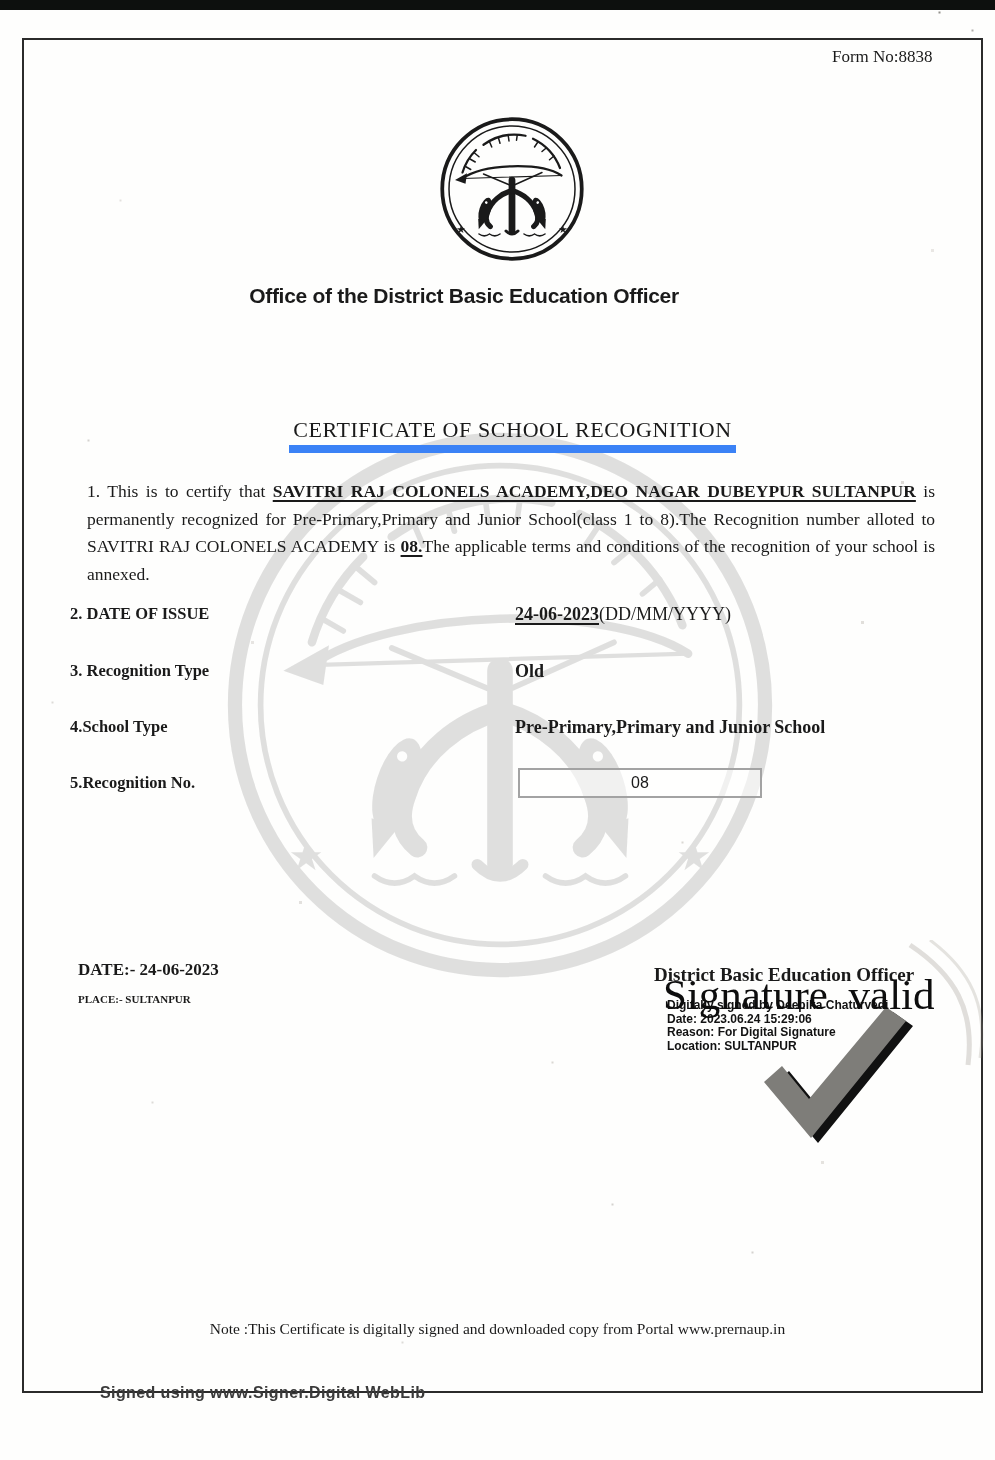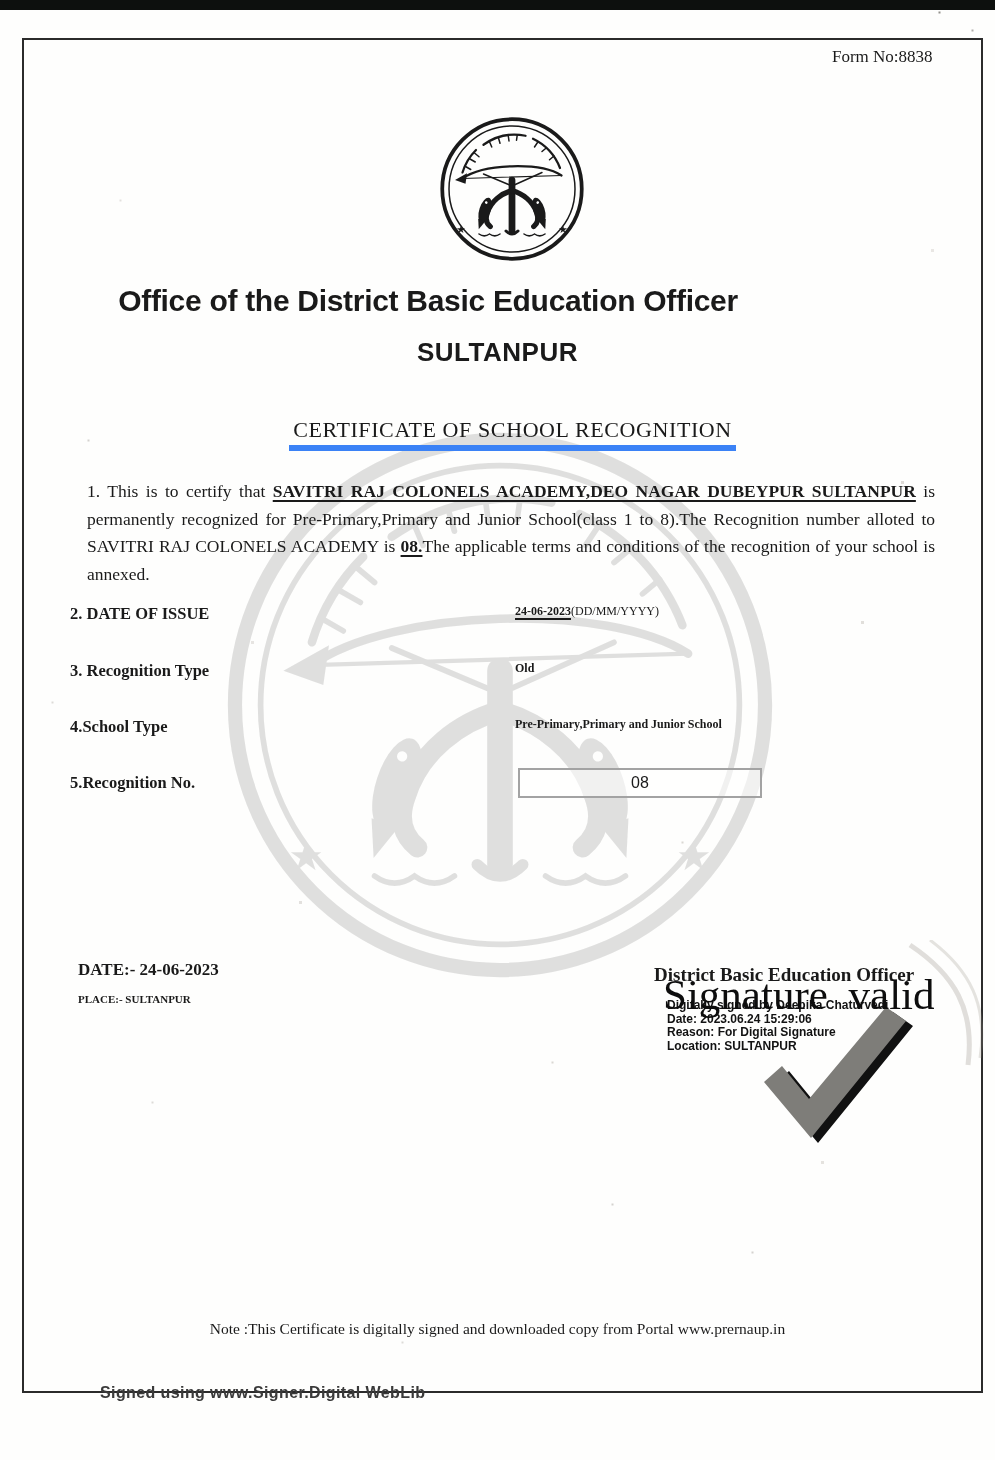--- a/index.html
+++ b/index.html
@@ -5,29 +5,29 @@
   html,body{margin:0;padding:0;background:#e8e8e8;}
   .scan{position:relative;width:995px;height:1460px;background:#fefefd;overflow:hidden;
         font-family:"Liberation Serif",serif;color:#1a1a1a;}
   .abs{position:absolute;}
   .top-bar{left:0;top:0;width:995px;height:10px;background:#0d100e;z-index:3;}
   .page-border{left:22px;top:38px;width:957px;height:1351px;border:2px solid #2b2b2b;z-index:1;}
   .form-no{left:832px;top:47px;font-size:17px;z-index:4;}
   .emblem{left:437px;top:114px;width:150px;height:150px;z-index:4;}
   .watermark{left:215px;top:420px;width:570px;height:570px;opacity:0.13;filter:blur(0.5px);z-index:0;}
   .office-title{left:0;top:284px;width:856px;text-align:center;
-      font-family:"Liberation Sans",sans-serif;font-weight:bold;font-size:30px;letter-spacing:-0.3px;z-index:4;}
+      font-family:"Liberation Sans",sans-serif;font-weight:bold;font-size:21px;letter-spacing:-0.3px;z-index:4;padding-left:36px;}
   .office-subtitle{left:0;top:337px;width:995px;text-align:center;
       font-family:"Liberation Sans",sans-serif;font-weight:bold;font-size:26px;letter-spacing:0.5px;z-index:4;}
   .cert-title{left:0;top:417px;width:995px;text-align:center;font-size:22px;letter-spacing:0.6px;z-index:4;}
-  .cert-title span{border-bottom:6px solid #3b82f6;padding:0 4px 3px 4px;margin-left:30px;}
+  .cert-title span{border-bottom:8px solid #3b82f6;padding:0 4px 3px 4px;margin-left:30px;}
   .main-para{left:76px;top:478px;width:848px;font-size:17.5px;line-height:27.5px;text-align:justify;z-index:4;margin-left:11px;}
   .bold-u{font-weight:bold;text-decoration:underline;text-decoration-thickness:2px;text-underline-offset:3px;}
   .field-label{left:70px;font-weight:bold;font-size:16.5px;z-index:4;white-space:nowrap;}
-  .field-value{left:515px;font-size:12px;z-index:4;white-space:nowrap;}
+  .field-value{left:515px;font-size:18px;z-index:4;white-space:nowrap;}
   .fv-bold{font-weight:bold;}
   .recog-box{left:518px;top:768px;width:240px;height:26px;border:2px solid #a3a3a3;
       background:rgba(255,255,255,0.55);text-align:center;font-family:"Liberation Sans",sans-serif;
       font-size:16px;line-height:26px;z-index:4;}
   .date-line{left:78px;top:960px;font-weight:bold;font-size:17px;z-index:4;}
   .place-line{left:78px;top:993px;font-weight:bold;font-size:11px;z-index:4;}
   .sig-officer{left:654px;top:964px;font-weight:bold;font-size:19px;white-space:nowrap;z-index:5;}
   .sig-valid{left:663px;top:970px;font-size:43px;color:#0d0d0d;white-space:nowrap;word-spacing:10px;z-index:8;}
   .sig-details{left:667px;top:999px;font-family:"Liberation Sans",sans-serif;font-weight:bold;
       font-size:12px;line-height:13.5px;color:#121212;z-index:7;}
@@ -107,21 +107,20 @@
     <path d="M30,0 C70,30 88,65 80,118" stroke="#9a948a" stroke-width="3" fill="none"></path>
   </svg>
 
   <div class="abs form-no">Form No:8838</div>
 
   <svg class="abs emblem" viewBox="0 0 200 200">
     <use href="#up-seal"></use>
   </svg>
 
   <div class="abs office-title">Office of the District Basic Education Officer</div>
-  <div class="abs office-subtitle">SULTANPUR</div>
 
   <div class="abs cert-title">
     <span>CERTIFICATE OF SCHOOL RECOGNITION</span>
   </div>
 
   <div class="abs main-para">
     <span>1.  This is to certify that </span><span class="bold-u">SAVITRI RAJ COLONELS ACADEMY,DEO NAGAR DUBEYPUR SULTANPUR</span><span> is permanently recognized for Pre-Primary,Primary and Junior School(class 1 to 8).The Recognition number alloted to SAVITRI RAJ COLONELS ACADEMY is </span><span class="bold-u">08.</span><span>The applicable terms and conditions of the recognition of your school is annexed.</span>
   </div>
 
   <div class="abs field-label" style="top:604px">2.  DATE OF ISSUE</div>

